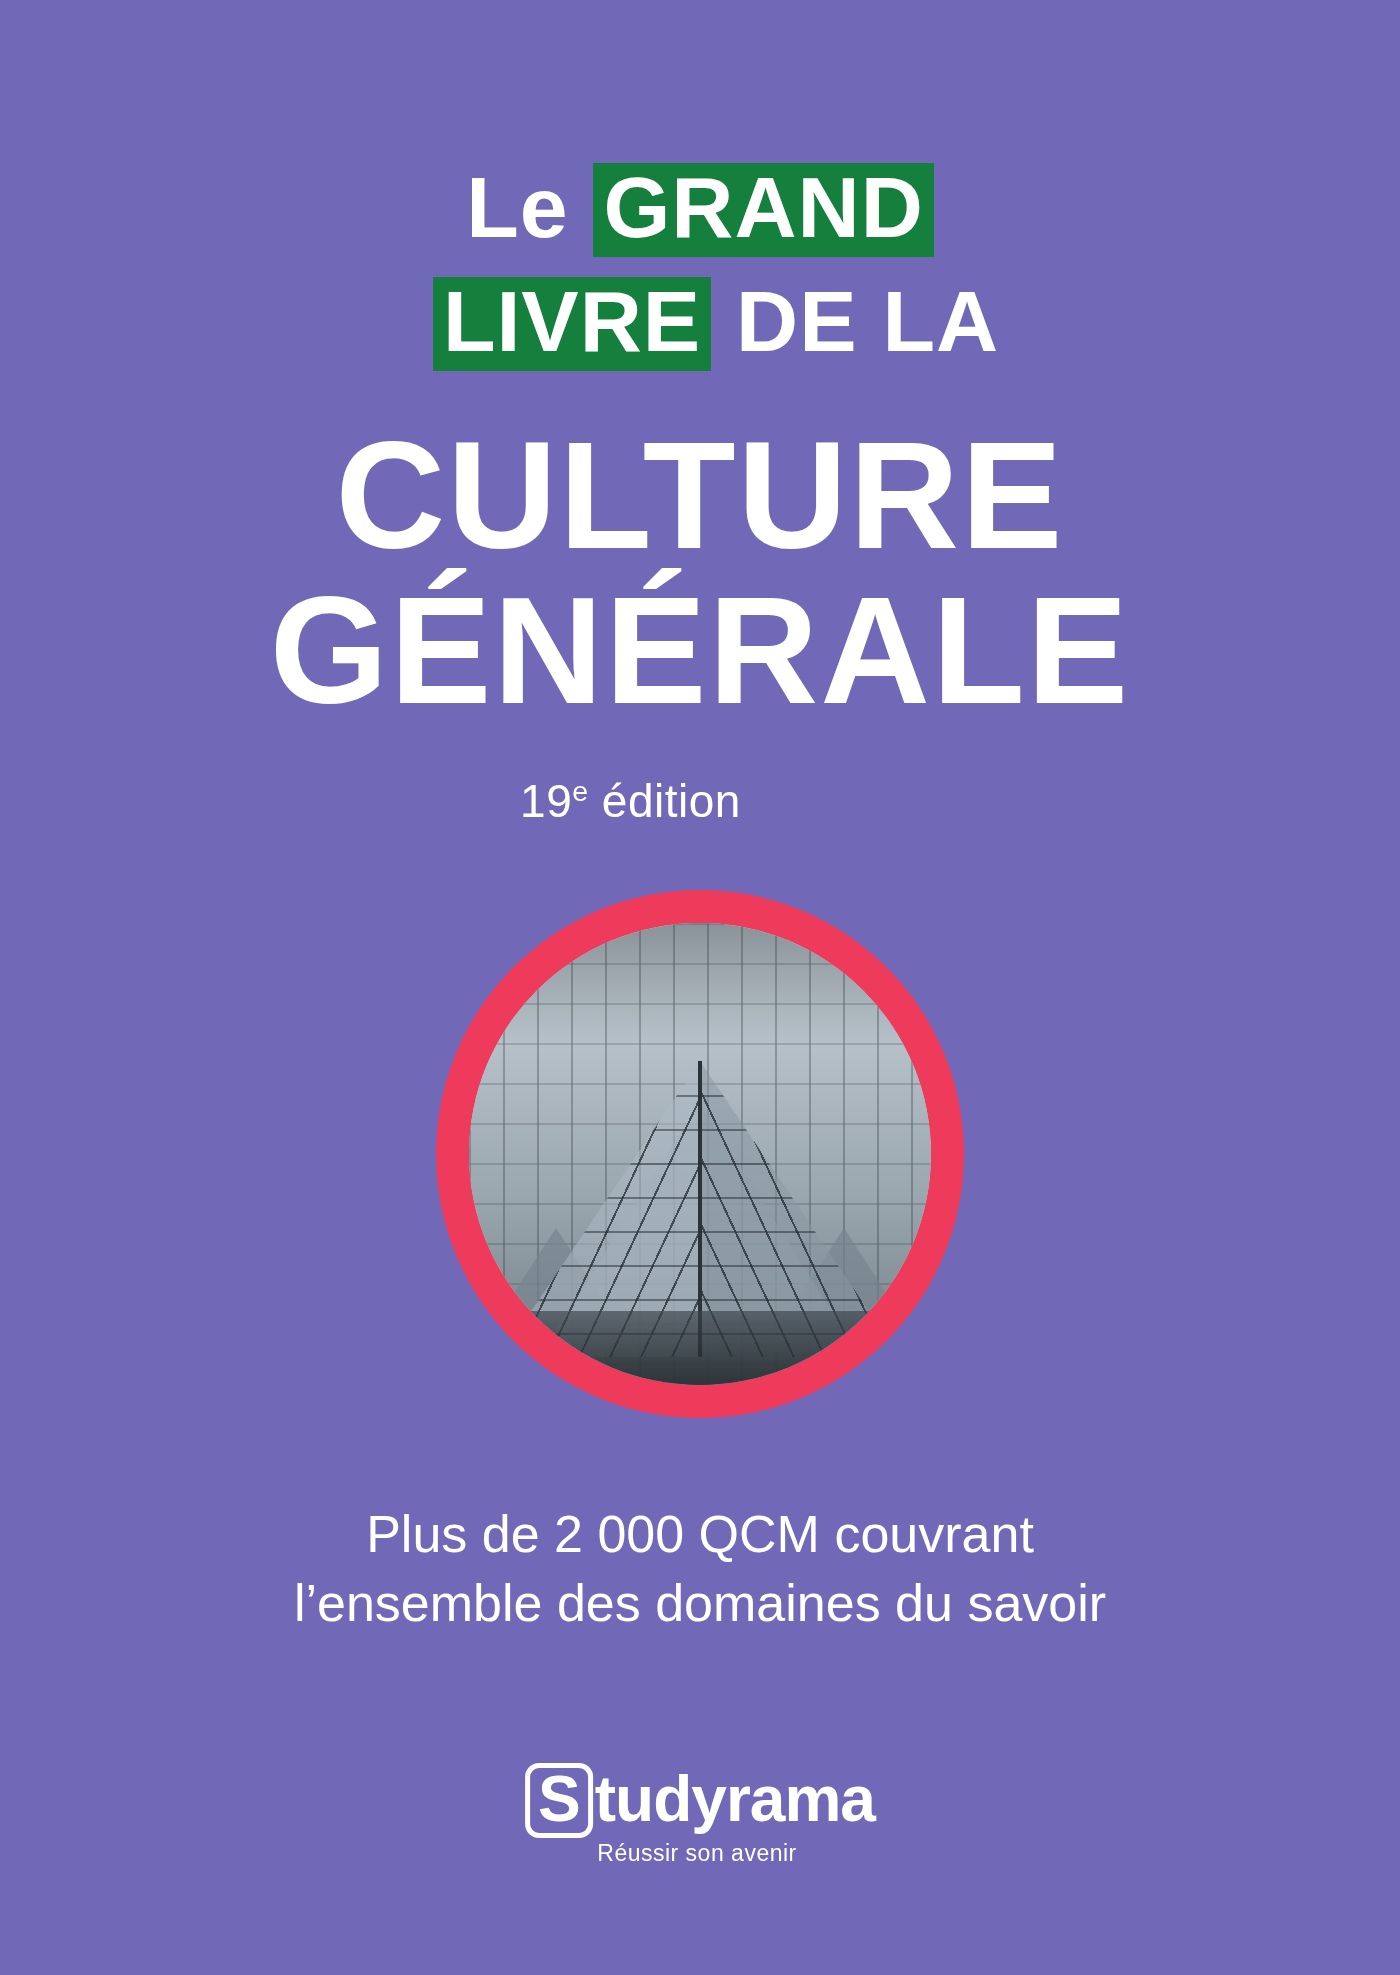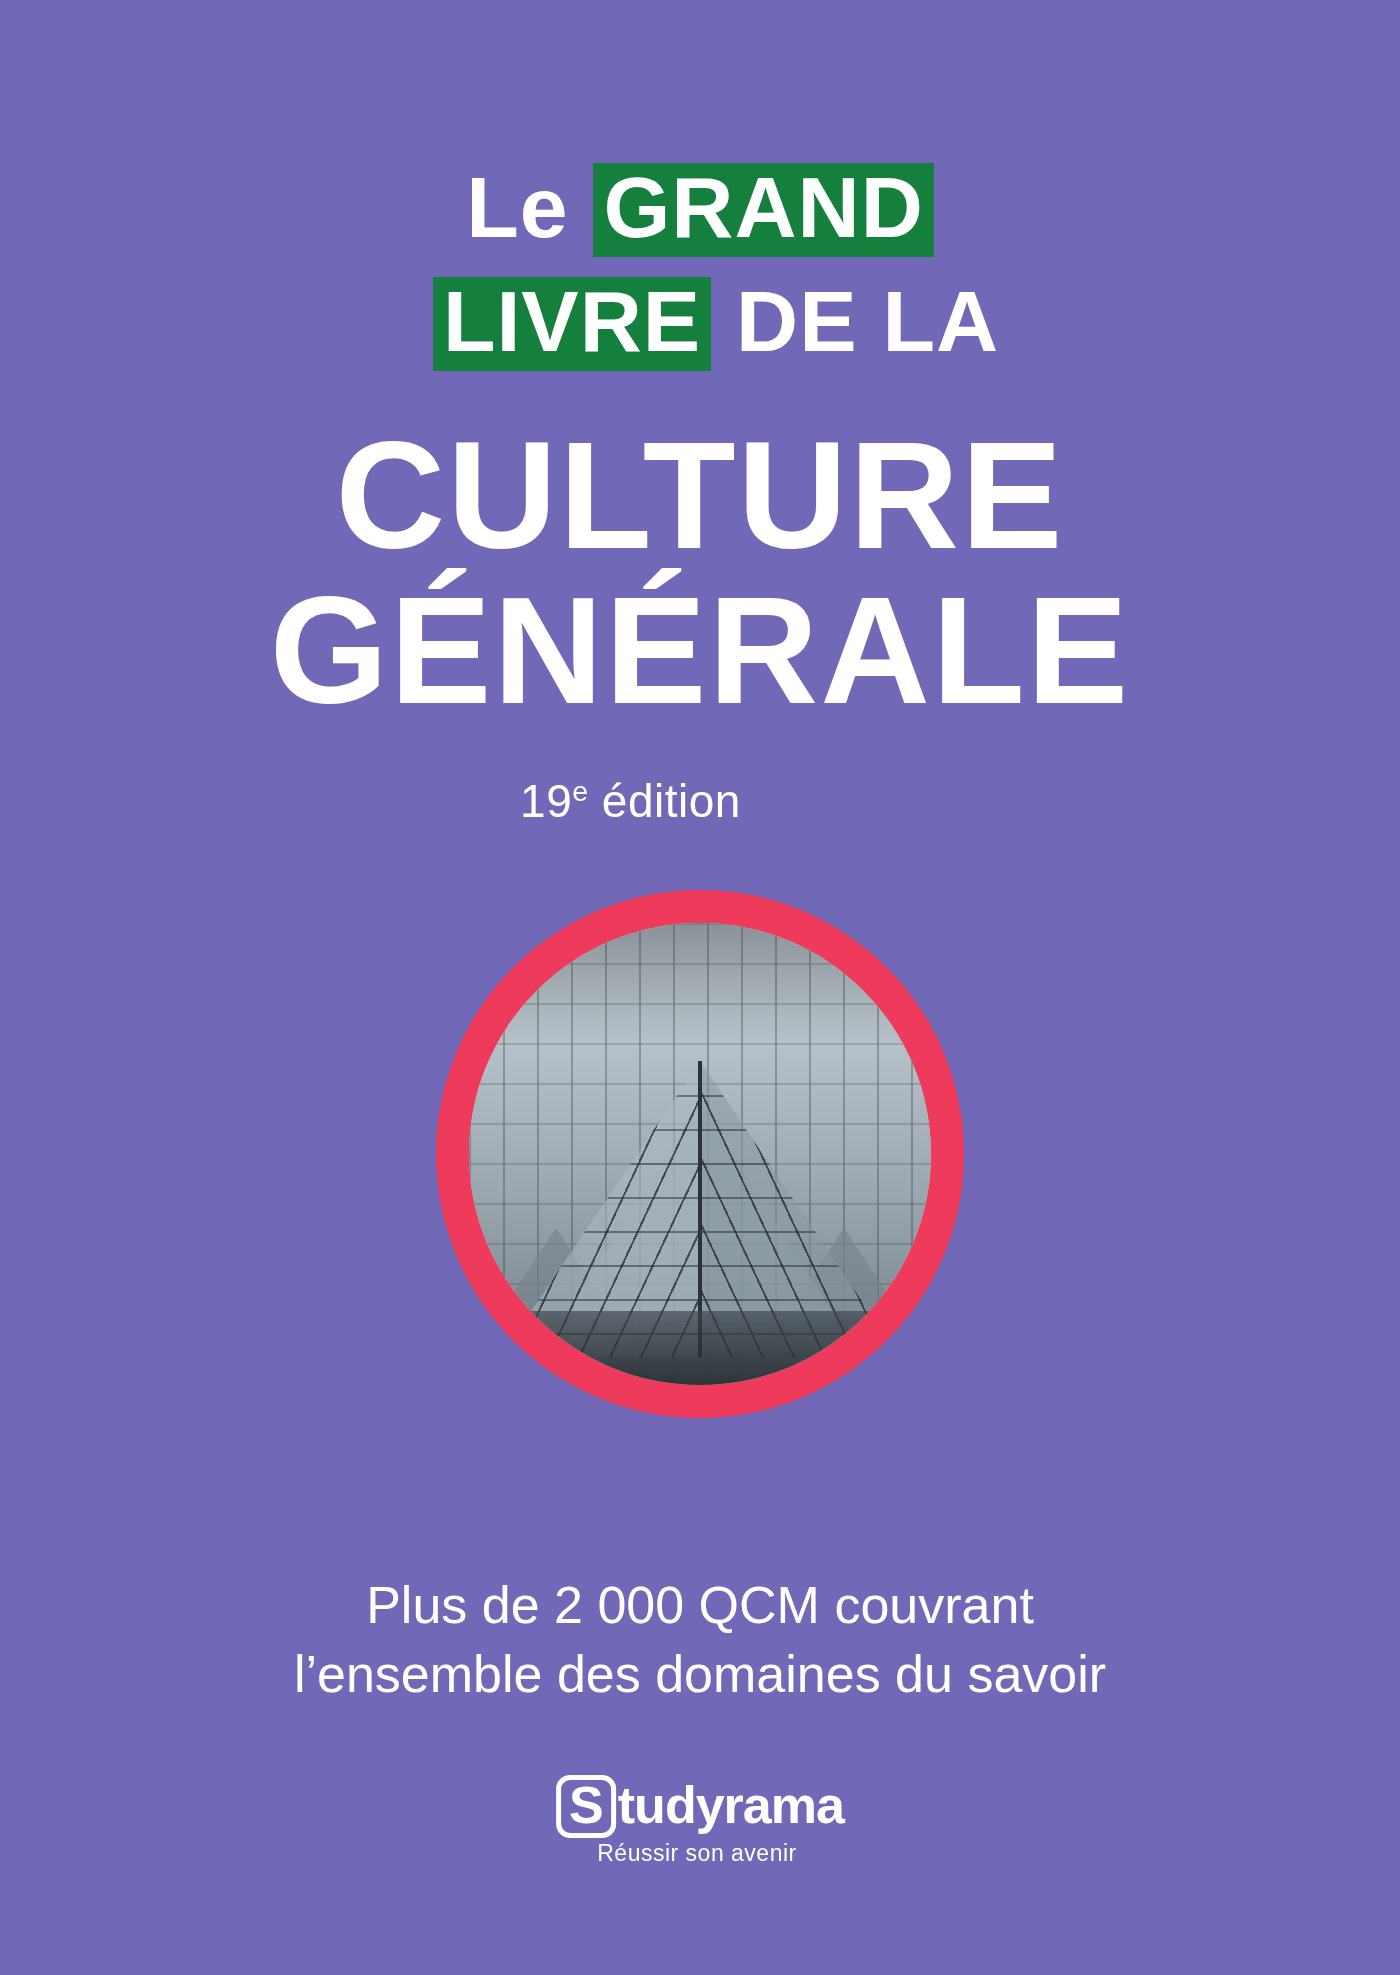--- a/index.html
+++ b/index.html
@@ -168,42 +168,42 @@
   .top-dark {
     position: absolute;
     left: 0; right: 0; top: 0;
     height: 26%;
     background: linear-gradient(180deg, rgba(60,68,76,0.45), rgba(60,68,76,0));
   }
 
   
   .tagline {
     position: absolute;
-    top: 1571px;
+    top: 1500px;
     left: 0;
     width: 1400px;
     text-align: center;
     color: #ffffff;
     font-size: 52px;
     font-weight: 400;
     line-height: 1.32;
   }
   .tagline span { display: block; white-space: nowrap; }
 
   
   .logo {
     position: absolute;
     bottom: 108px;
     left: 50%;
     transform: translateX(-50%);
     text-align: center;
     color: #ffffff;
   }
   .logo-main {
-    font-size: 52px;
+    font-size: 64px;
     font-weight: 700;
     letter-spacing: -1px;
     line-height: 1;
     display: inline-block;
   }
   .logo-s {
     display: inline-block;
     border: 5px solid #ffffff;
     border-radius: 14px;
     padding: 0 8px 2px 8px;

